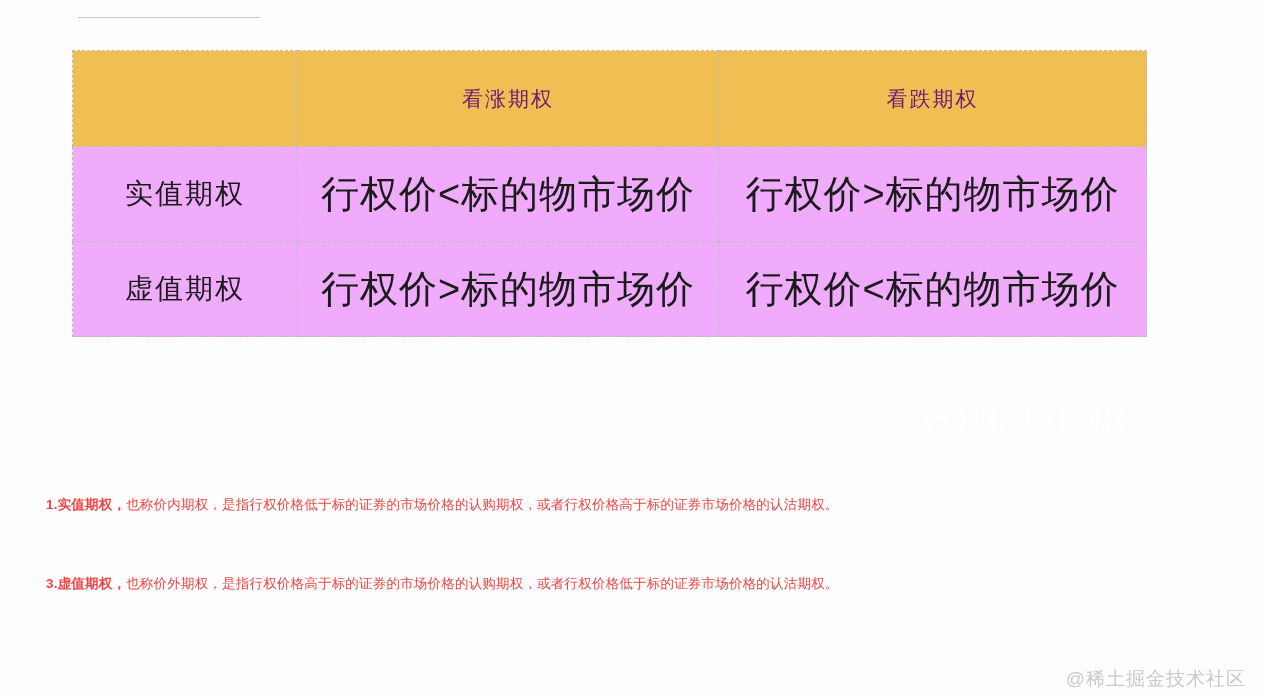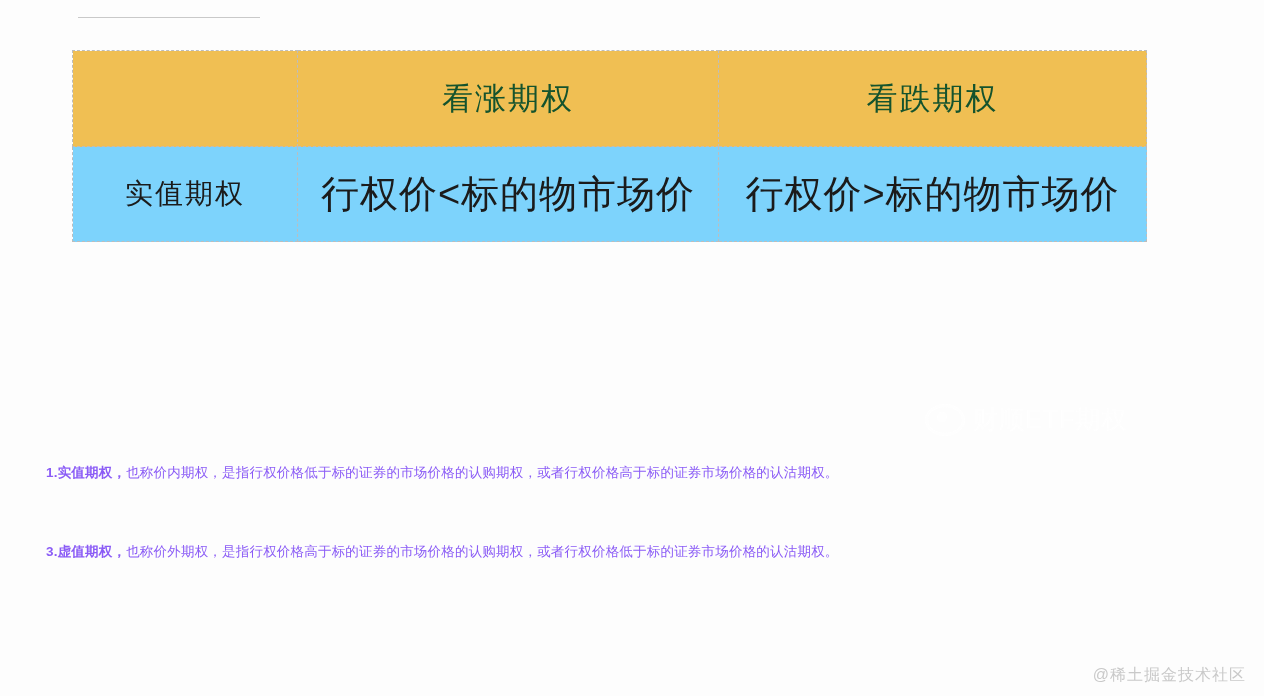--- a/index.html
+++ b/index.html
@@ -41,30 +41,30 @@
   }
   table.opt-table td, table.opt-table th {
     border: 1px dashed #bdbdbd;
     text-align: center;
     vertical-align: middle;
     font-weight: normal;
   }
   .hdr-row th {
     background: #f0bf53;
     height: 93px;
-    color: #14532d;
-    font-size: 31px;
+    color: #701a75;
+    font-size: 21px;
     letter-spacing: 2px;
   }
   .hdr-row th.corner {
     background: #f0bf53;
   }
   .body-row td {
     height: 92px;
-    background: #7dd3fc;
+    background: #f0abfc;
     color: #1b1b1b;
   }
   .col-label { width: 222px; }
   .col-call  { width: 418px; }
   .col-put   { width: 425px; margin-left: 48px; }
   .cell-label {
     font-size: 28px;
     letter-spacing: 2px;
   }
   .cell-formula {
@@ -103,37 +103,38 @@
     top: 5px;
   }
   .notes {
     position: absolute;
     left: 46px;
     top: 462px;
     width: 1150px;
   }
   .note {
     font-size: 13.5px;
-    color: #8b5cf6;
+    color: #ef4444;
     line-height: 1.6;
     margin-bottom: 57px;
     letter-spacing: 0.2px;
+    margin-top: 32px;
   }
   .note b {
     font-weight: bold;
   }
   .note .num {
     font-weight: bold;
   }
   .footer-wm {
     position: absolute;
     right: 18px;
-    bottom: 10px;
+    bottom: 4px;
     color: #c9c9c9;
-    font-size: 16px;
+    font-size: 19px;
     letter-spacing: 1px;
   }
 </style>
 </head>
 <body>
 
 <div class="page">
 
   <div class="top-rule"></div>
 
@@ -145,20 +146,25 @@
           <th class="col-call">看涨期权</th>
           <th class="col-put">看跌期权</th>
         </tr>
       </thead>
       <tbody>
         <tr class="body-row">
           <td class="cell-label">实值期权</td>
           <td class="cell-formula">行权价&lt;标的物市场价</td>
           <td class="cell-formula">行权价&gt;标的物市场价</td>
         </tr>
+        <tr class="body-row">
+          <td class="cell-label">虚值期权</td>
+          <td class="cell-formula">行权价&gt;标的物市场价</td>
+          <td class="cell-formula">行权价&lt;标的物市场价</td>
+        </tr>
       </tbody>
     </table>
   </div>
 
   <div class="watermark-weibo">
     <span class="weibo-eye"></span>
     <span>财顺ETF期权</span>
   </div>
 
   <div class="notes">

